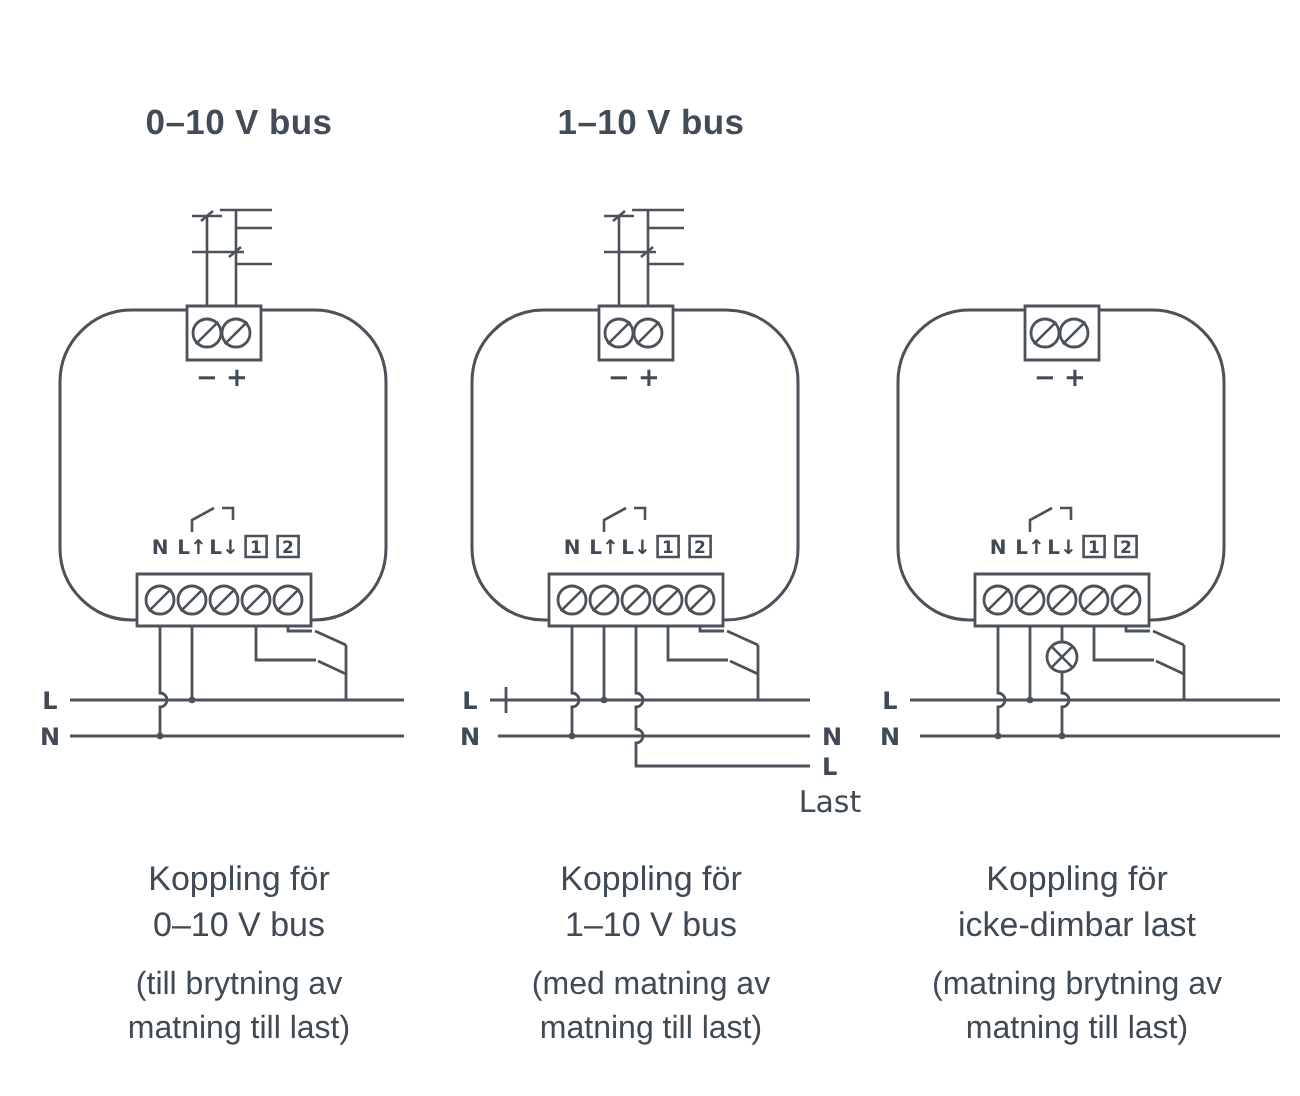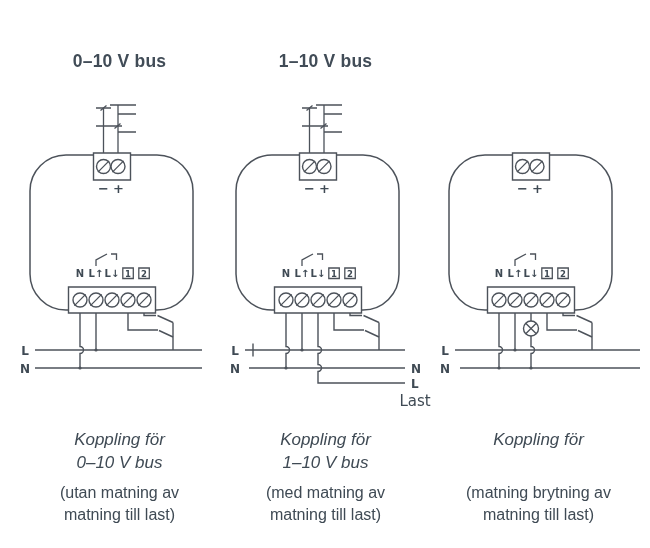--- a/index.html
+++ b/index.html
@@ -8,21 +8,21 @@
     font-family:"Liberation Sans",sans-serif;overflow:hidden;margin-top:15px;
     --line:#4c525a;--text:#3f4a54;
   }
   .col-heading{
     position:absolute;top:36px;width:215px;text-align:center;
     font-size:17.5px;font-weight:600;color:#414c57;letter-spacing:.2px;
   }
   .diagram{position:absolute;top:85px;width:215px;height:315px;}
   .caption{
     position:absolute;top:413px;width:215px;text-align:center;
-    font-size:17px;line-height:23px;color:#3f4a54;font-weight:400;font-style:italic;
+    font-size:17px;line-height:23px;color:#3f4a54;font-weight:400;
   }
   .note{
     position:absolute;top:467px;width:215px;text-align:center;
     font-size:16px;line-height:22px;color:#3f4a54;font-weight:400;
   }
   svg *{vector-effect:non-scaling-stroke;}
   svg text{
     font-family:"DejaVu Sans","Liberation Sans",sans-serif;
     fill:var(--text);
   }
@@ -247,24 +247,25 @@
   <div class="caption" style="left:12px">
     <div>Koppling för</div>
     <div>0–10 V bus</div>
   </div>
   <div class="caption" style="left:218px">
     <div>Koppling för</div>
     <div>1–10 V bus</div>
   </div>
   <div class="caption" style="left:431px">
     <div>Koppling för</div>
+    <div>icke-dimbar last</div>
   </div>
 
   <div class="note" style="left:12px">
-    <div>(utan matning av</div>
+    <div>(till brytning av</div>
     <div>matning till last)</div>
   </div>
   <div class="note" style="left:218px">
     <div>(med matning av</div>
     <div>matning till last)</div>
   </div>
   <div class="note" style="left:431px">
     <div>(matning brytning av</div>
     <div>matning till last)</div>
   </div>

